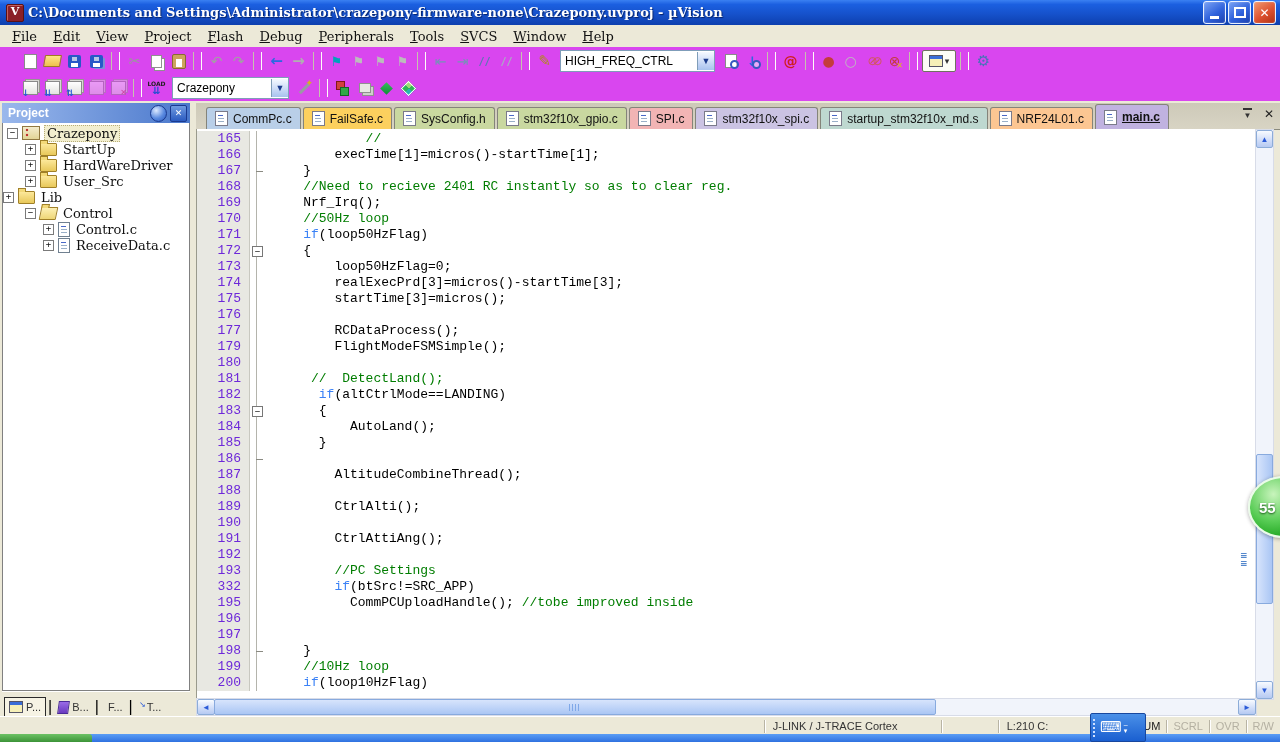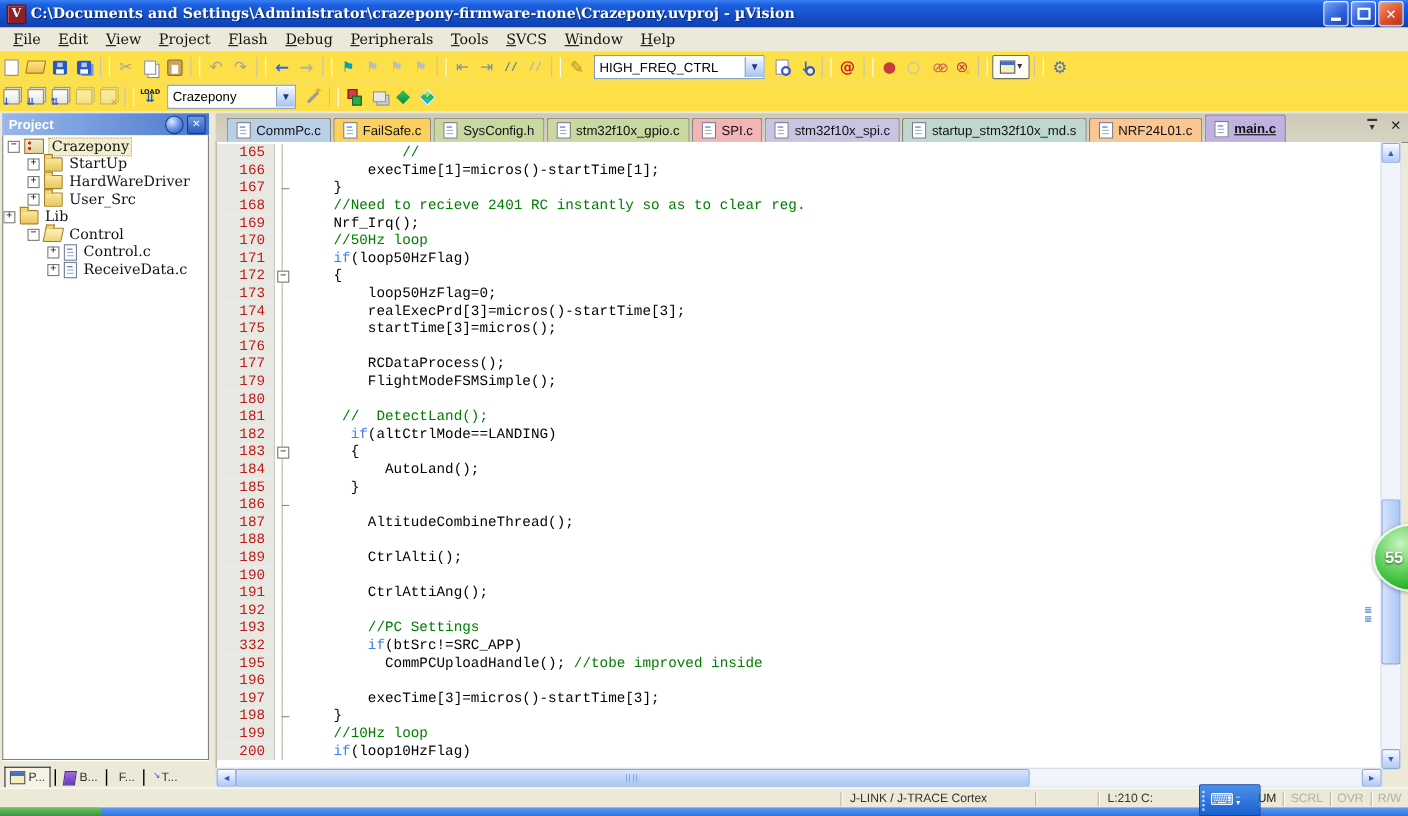--- a/index.html
+++ b/index.html
@@ -25,21 +25,21 @@
 
   
   #menubar{top:25px;left:0;right:0;height:22px;background:#ece9d8;border-bottom:1px solid #d8d4c0;
     display:flex;align-items:center;padding-left:4px}
   .menu-item{display:inline-block;padding:2px 8px;font:13px "DejaVu Serif",serif;color:#111;cursor:default}
   .menu-item::first-letter{text-decoration:underline}
 
   
   #toolbar1{top:47px;height:28px}
   #toolbar2{top:75px;height:26px}
-  .toolbar{left:0;right:0;background:#fde047;display:flex;align-items:center;padding-left:0;gap:1px;
+  .toolbar{left:0;right:0;background:#d946ef;display:flex;align-items:center;padding-left:20px;gap:1px;
     border-bottom:1px solid #e0dcc8}
   .tb-sep{width:7px;height:18px;border-left:1px solid #c6c2ae;border-right:1px solid #fdfdf6;margin:0 3px}
   .tbi{width:21px;height:20px;display:flex;align-items:center;justify-content:center;position:relative;
     font-family:"DejaVu Sans",sans-serif;font-size:13px;color:#666}
   
   .ico-new-file::before{content:"";width:11px;height:13px;background:#fff;border:1px solid #8a8a8a}
   .ico-open-folder::before{content:"";width:15px;height:10px;background:linear-gradient(#fde487,#eec04e);
     border:1px solid #a07a22;transform:skewX(-10deg);border-radius:1px}
   .ico-save::before,.ico-save-all::before{content:"";width:13px;height:13px;border-radius:2px;
     background:linear-gradient(#fff,#fff) 3px 8px/7px 4px no-repeat,
@@ -162,21 +162,21 @@
                linear-gradient(#9ab0c8,#9ab0c8) 2px 9px/6px 1px no-repeat,#fff}
   #tab-controls{position:absolute;right:6px;top:6px;display:flex;gap:12px;align-items:center}
   #tab-list-btn{display:flex;flex-direction:column;align-items:center}
   #tab-list-btn::before{content:"";width:9px;height:2px;background:#333;margin-bottom:1px}
   #tab-list-btn::after{content:"▼";font-size:8px;color:#333}
   #tab-close-btn{font:bold 12px "DejaVu Sans";color:#222}
   
   #editor-body{left:0;right:23px;top:28px;bottom:16px;background:#fff;overflow:hidden;border-left:1px solid #9a9a8c}
   #code{padding-top:2px}
   .cl{height:16px;display:flex;align-items:center;white-space:pre;font:13px/16px "Liberation Mono","DejaVu Sans Mono",monospace}
-  .ln{width:44px;flex:none;text-align:right;padding-right:8px;background:#e8e8e2;color:#b91c1c;height:16px;
+  .ln{width:44px;flex:none;text-align:right;padding-right:8px;background:#e8e8e2;color:#6d28d9;height:16px;
       border-right:1px solid #c8c8c0}
   .fold{width:14px;flex:none;height:16px;position:relative;
     background:linear-gradient(#b4b4ac,#b4b4ac) 6px 0/1px 100% no-repeat}
   .fold-m::before{content:"−";position:absolute;left:2px;top:3px;width:9px;height:9px;background:#fff;
     border:1px solid #777;font:9px/9px "DejaVu Sans Mono";text-align:center;color:#222}
   .fold-t::before{content:"";position:absolute;left:6px;top:8px;width:7px;height:1px;background:#8a8a82}
   .ct{padding-left:8px}
   .s-p{color:#000}
   .s-c{color:#007d00}
   .s-k{color:#3b82f6}
@@ -467,21 +467,21 @@
           <div class="cl"><span class="ln">187</span><span class="fold"></span><span class="ct"><span class="s-p">        AltitudeCombineThread();</span></span></div>
           <div class="cl"><span class="ln">188</span><span class="fold"></span><span class="ct"></span></div>
           <div class="cl"><span class="ln">189</span><span class="fold"></span><span class="ct"><span class="s-p">        CtrlAlti();</span></span></div>
           <div class="cl"><span class="ln">190</span><span class="fold"></span><span class="ct"></span></div>
           <div class="cl"><span class="ln">191</span><span class="fold"></span><span class="ct"><span class="s-p">        CtrlAttiAng();</span></span></div>
           <div class="cl"><span class="ln">192</span><span class="fold"></span><span class="ct"></span></div>
           <div class="cl"><span class="ln">193</span><span class="fold"></span><span class="ct"><span class="s-c">        //PC Settings</span></span></div>
           <div class="cl"><span class="ln">332</span><span class="fold"></span><span class="ct"><span class="s-p">        </span><span class="s-k">if</span><span class="s-p">(btSrc!=SRC_APP)</span></span></div>
           <div class="cl"><span class="ln">195</span><span class="fold"></span><span class="ct"><span class="s-p">          CommPCUploadHandle(); </span><span class="s-c">//tobe improved inside</span></span></div>
           <div class="cl"><span class="ln">196</span><span class="fold"></span><span class="ct"></span></div>
-          <div class="cl"><span class="ln">197</span><span class="fold"></span><span class="ct"><span class="s-p">        execTime[3]=micros()-startTime[3];</span></span></div>
+          <div class="cl"><span class="ln">197</span><span class="fold"></span></div>
           <div class="cl"><span class="ln">198</span><span class="fold fold-t"></span><span class="ct"><span class="s-p">    }</span></span></div>
           <div class="cl"><span class="ln">199</span><span class="fold"></span><span class="ct"><span class="s-c">    //10Hz loop</span></span></div>
           <div class="cl"><span class="ln">200</span><span class="fold"></span><span class="ct"><span class="s-p">    </span><span class="s-k">if</span><span class="s-p">(loop10HzFlag)</span></span></div>
         </div>
     </div>
     <div id="vscroll" class="abs">
       <div class="sbtn" id="vs-up">▲</div>
       <div id="vs-thumb"></div>
       <div class="sbtn" id="vs-down">▼</div>
     </div>

